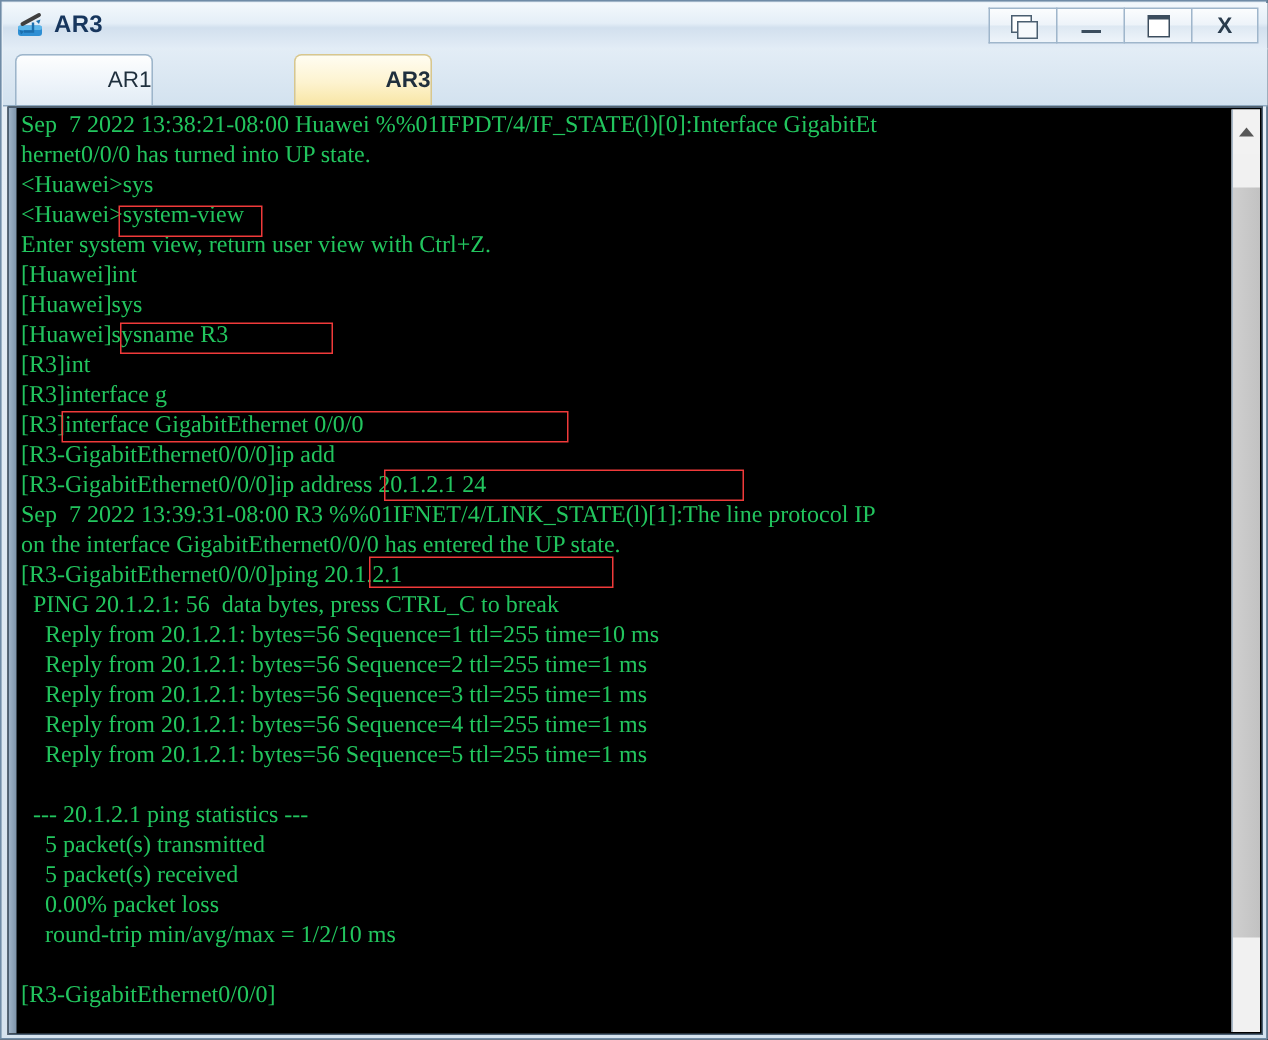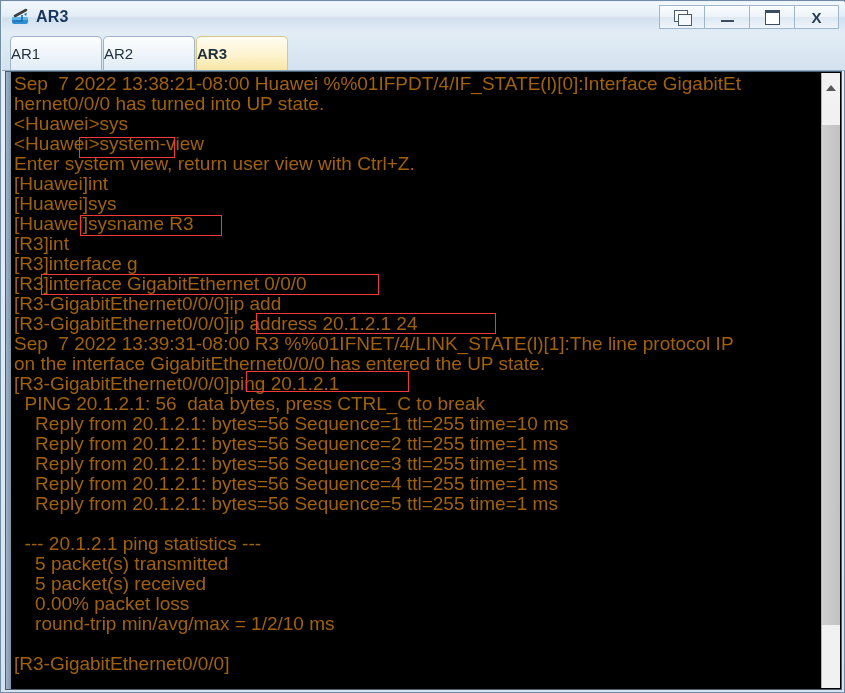--- a/index.html
+++ b/index.html
@@ -58,21 +58,21 @@
   
   .tabstrip{
     position:absolute;left:1px;top:31px;width:843px;height:38px;
     background:linear-gradient(to bottom,#e3edf6 0%,#d3e2ef 100%);
     border-bottom:1px solid #8fa9c0;
   }
   .tab{
     position:absolute;top:4px;height:34px;box-sizing:border-box;
     border:1px solid #9db5ca;border-bottom:none;
     border-radius:5px 5px 0 0;
-    display:flex;align-items:center;justify-content:flex-start;
+    display:flex;align-items:center;justify-content:flex-end;
     font-size:15px;color:#1f2f3d;
     background:linear-gradient(to bottom,#fdfefe 0%,#eef4fa 55%,#e2ecf5 100%);
   }
   .tab.active{
     background:linear-gradient(to bottom,#fffdf2 0%,#fdf3cf 55%,#f8e6a5 100%);
     border-color:#d9c78c;
     font-weight:600;
     z-index:3;
   }
 
@@ -83,23 +83,23 @@
     border:1px solid #4b5f73;
     box-sizing:border-box;
     overflow:hidden;
   }
   .term-leftrail{
     position:absolute;left:0;top:0;width:5px;height:100%;
     background:linear-gradient(to right,#9fb3c7,#7d93a9);
   }
   .term{
     position:absolute;left:8px;top:2px;right:24px;bottom:0;
-    color:#a16207;
-    font-family:Liberation Sans, sans-serif;
-    font-size:19px;
+    color:#22c55e;
+    font-family:Liberation Serif, serif;
+    font-size:16px;
     line-height:20px;
     white-space:pre;
     letter-spacing:0px;
   }
   .term .ln{height:20px;}
 
   
   .vscroll{
     position:absolute;right:1px;top:1px;width:18px;bottom:1px;
     background:#f1f1f1;border-left:1px solid #a7b8c8;
@@ -166,23 +166,20 @@
       <div class="wc">
         <span class="glyph-close">X</span>
       </div>
     </div>
   </div>
 
   <div class="tabstrip">
     <div class="tab" style="left:8px;width:92px;">
       <span>AR1</span>
     </div>
-    <div class="tab" style="left:101px;width:92px;">
-      <span>AR2</span>
-    </div>
     <div class="tab active" style="left:194px;width:92px;">
       <span>AR3</span>
     </div>
   </div>
 
   <div class="term-frame">
     <div class="term-leftrail"></div>
 
     <div class="term" id="term-out"><div class="ln">Sep  7 2022 13:38:21-08:00 Huawei %%01IFPDT/4/IF_STATE(l)[0]:Interface GigabitEt</div><div class="ln">hernet0/0/0 has turned into UP state.</div><div class="ln">&lt;Huawei&gt;sys</div><div class="ln">&lt;Huawei&gt;system-view</div><div class="ln">Enter system view, return user view with Ctrl+Z.</div><div class="ln">[Huawei]int</div><div class="ln">[Huawei]sys</div><div class="ln">[Huawei]sysname R3</div><div class="ln">[R3]int</div><div class="ln">[R3]interface g</div><div class="ln">[R3]interface GigabitEthernet 0/0/0</div><div class="ln">[R3-GigabitEthernet0/0/0]ip add</div><div class="ln">[R3-GigabitEthernet0/0/0]ip address 20.1.2.1 24</div><div class="ln">Sep  7 2022 13:39:31-08:00 R3 %%01IFNET/4/LINK_STATE(l)[1]:The line protocol IP</div><div class="ln">on the interface GigabitEthernet0/0/0 has entered the UP state.</div><div class="ln">[R3-GigabitEthernet0/0/0]ping 20.1.2.1</div><div class="ln">  PING 20.1.2.1: 56  data bytes, press CTRL_C to break</div><div class="ln">    Reply from 20.1.2.1: bytes=56 Sequence=1 ttl=255 time=10 ms</div><div class="ln">    Reply from 20.1.2.1: bytes=56 Sequence=2 ttl=255 time=1 ms</div><div class="ln">    Reply from 20.1.2.1: bytes=56 Sequence=3 ttl=255 time=1 ms</div><div class="ln">    Reply from 20.1.2.1: bytes=56 Sequence=4 ttl=255 time=1 ms</div><div class="ln">    Reply from 20.1.2.1: bytes=56 Sequence=5 ttl=255 time=1 ms</div><div class="ln"></div><div class="ln">  --- 20.1.2.1 ping statistics ---</div><div class="ln">    5 packet(s) transmitted</div><div class="ln">    5 packet(s) received</div><div class="ln">    0.00% packet loss</div><div class="ln">    round-trip min/avg/max = 1/2/10 ms</div><div class="ln"></div><div class="ln">[R3-GigabitEthernet0/0/0]</div></div>
 

